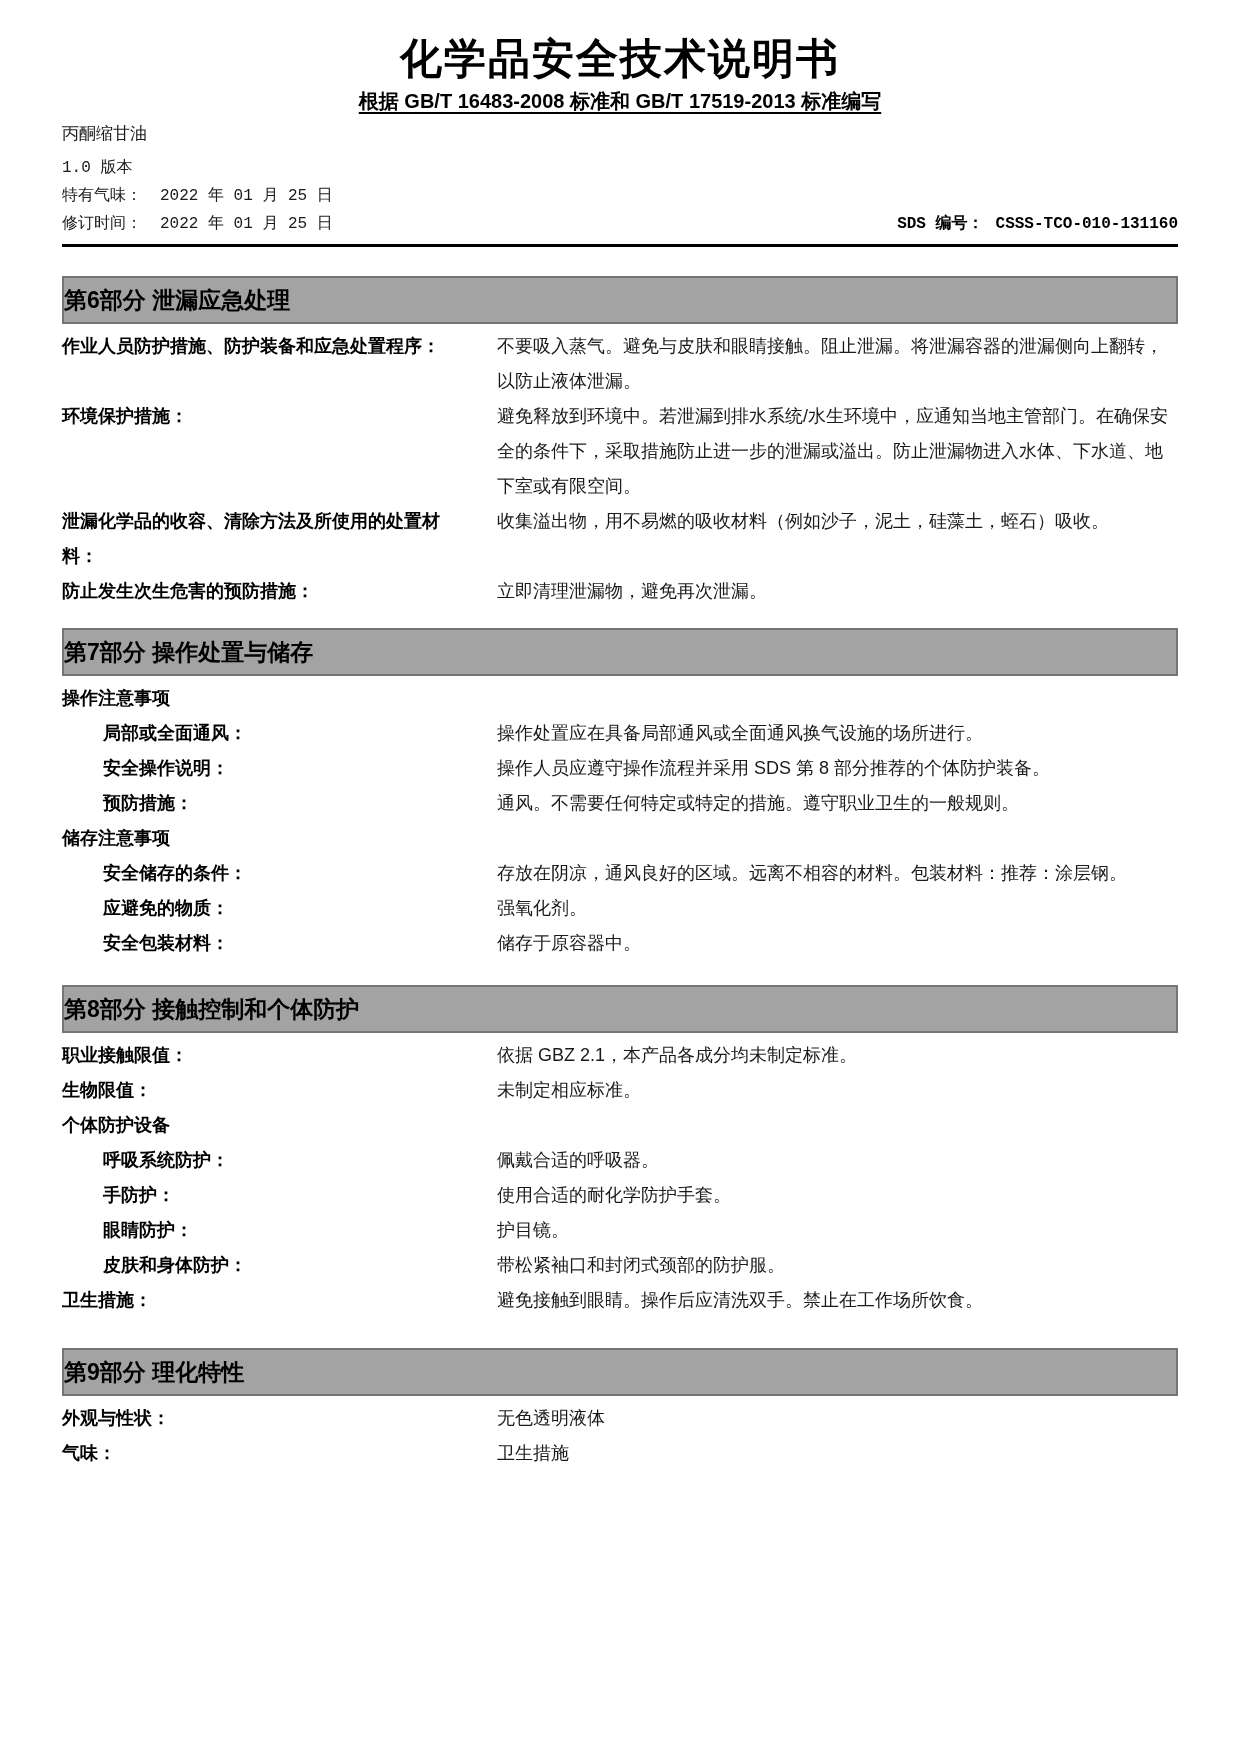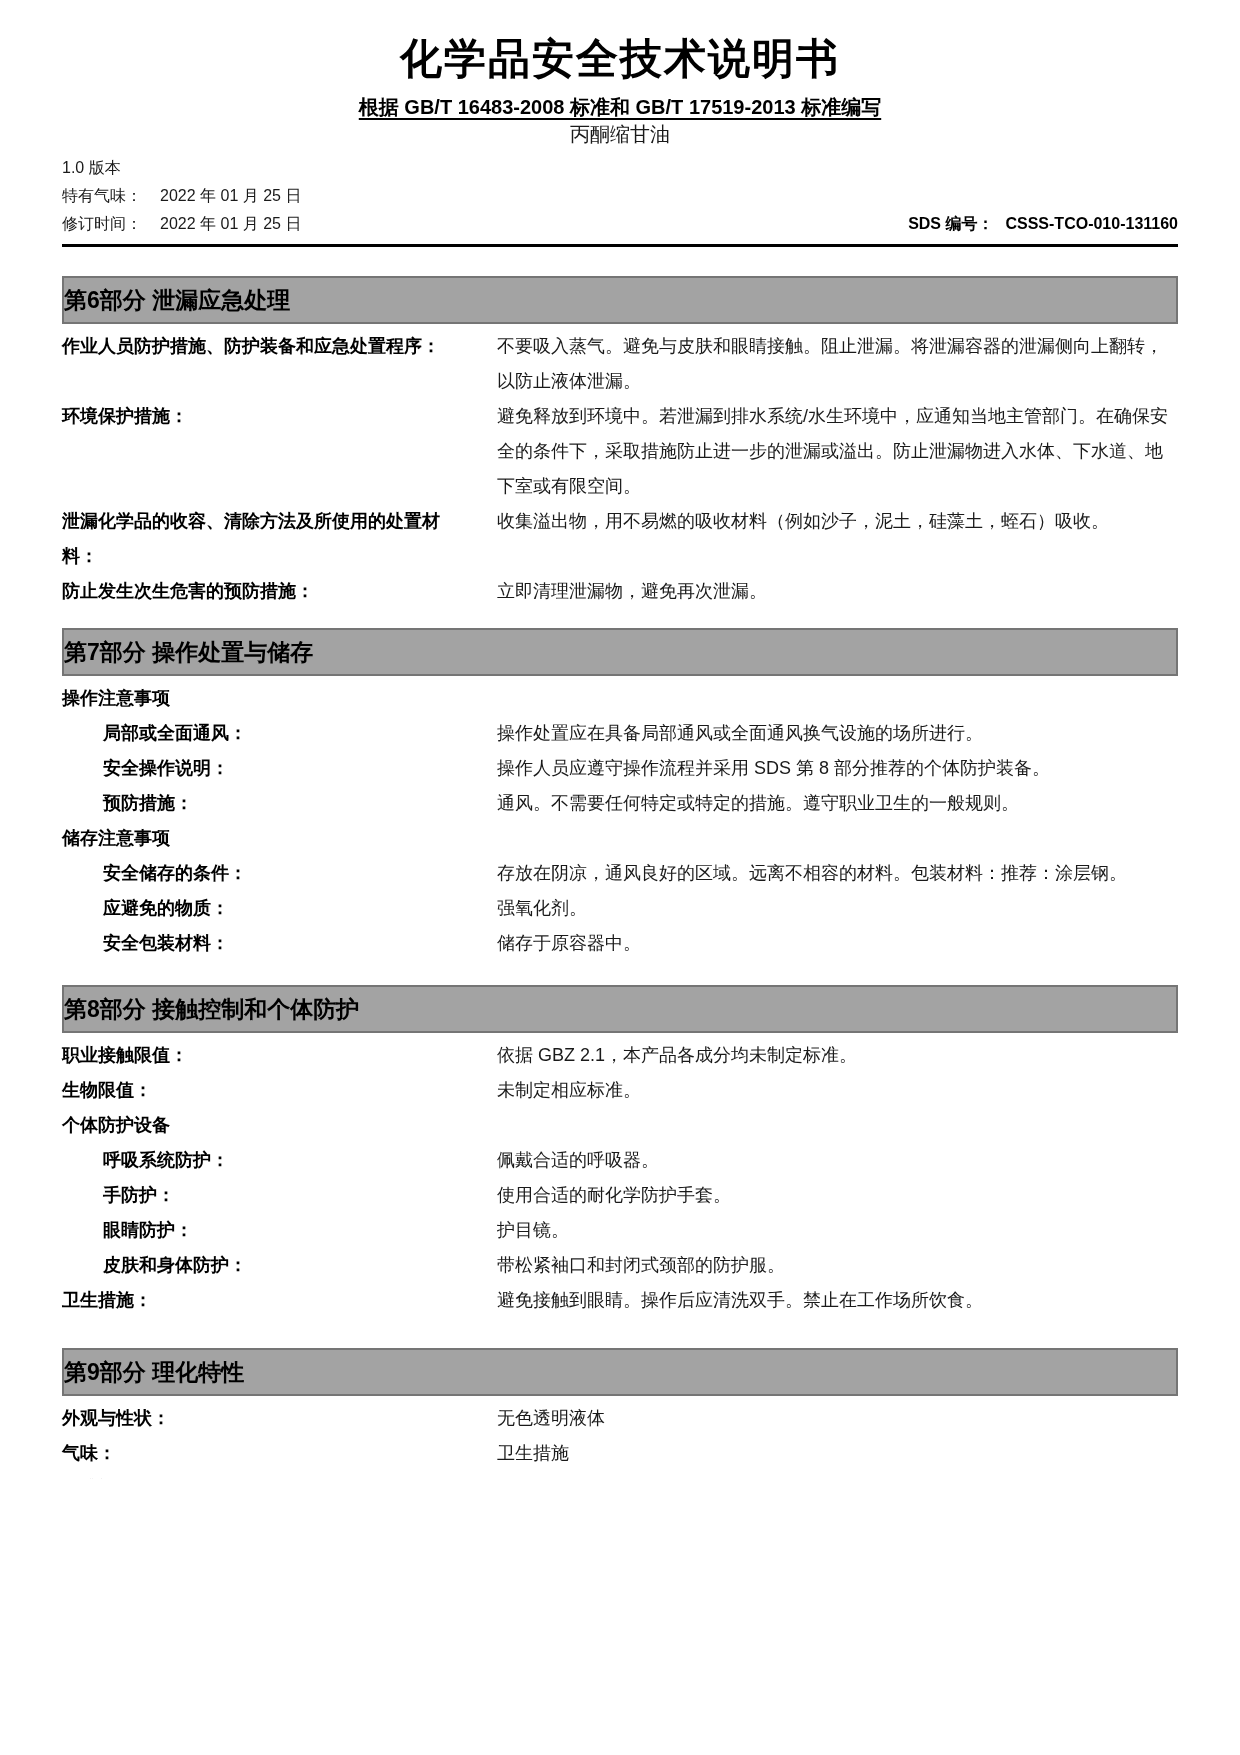--- a/index.html
+++ b/index.html
@@ -14,35 +14,33 @@
   }
   .content{margin:0 62px;}
   .doc-title{
     margin-top:30px;
     text-align:center;
     font-size:42px;line-height:58px;
     font-weight:bold;color:#000;
     letter-spacing:2px;
   }
   .doc-subtitle{
-    margin-top:6px;
     text-align:center;
     font-size:20px;line-height:26px;
     font-weight:bold;color:#000;
     text-decoration:underline;
     text-underline-offset:4px;
   }
   .doc-product{
-    margin-top:2px;
-    text-align:center;
-    font-size:20px;line-height:24px;
+    margin-top:8px;
+    font-size:17px;line-height:24px;
     color:#1a1a1a;
   }
   .meta{margin-top:8px;font-size:16px;line-height:28px;color:#1a1a1a;}
-  .meta-row{display:flex;align-items:baseline;}
+  .meta-row{display:flex;align-items:baseline;font-family:Liberation Mono, monospace;}
   .meta-label{color:#1a1a1a;}
   .meta-value{margin-left:18px;}
   .meta-spacer{flex:1;}
   .sds-no{font-weight:bold;color:#000;}
   .sds-no .meta-value{margin-left:12px;}
   .header-rule{
     margin-top:6px;
     border:none;border-top:3px solid #000;
     height:0;
   }

